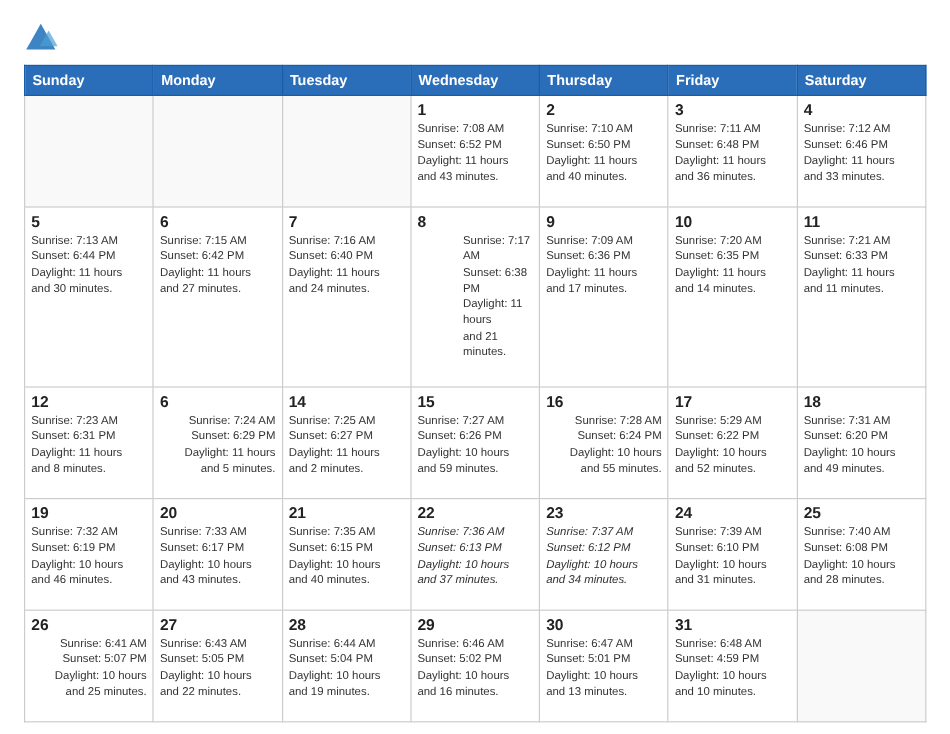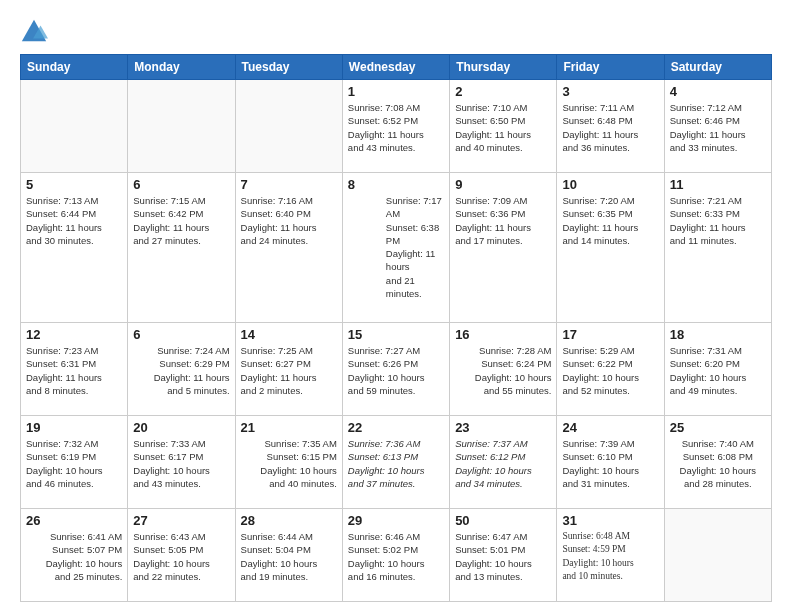--- a/index.html
+++ b/index.html
@@ -270,21 +270,21 @@
           </td>
           <td>
             <div class="day-number">20</div>
             <div class="day-info" style="white-space: pre-line;">Sunrise: 7:33 AM
 Sunset: 6:17 PM
 Daylight: 10 hours
 and 43 minutes.</div>
           </td>
           <td>
             <div class="day-number">21</div>
-            <div class="day-info" style="white-space: pre-line; text-align: right;">Sunrise: 7:35 AM
+            <div class="day-info" style="white-space: pre-line;">Sunrise: 7:35 AM
 Sunset: 6:15 PM
 Daylight: 10 hours
 and 40 minutes.</div>
           </td>
           <td>
             <div class="day-number">22</div>
             <div class="day-info" style="white-space: pre-line; font-style: italic;">Sunrise: 7:36 AM
 Sunset: 6:13 PM
 Daylight: 10 hours
 and 37 minutes.</div>
@@ -298,21 +298,21 @@
           </td>
           <td>
             <div class="day-number">24</div>
             <div class="day-info" style="white-space: pre-line;">Sunrise: 7:39 AM
 Sunset: 6:10 PM
 Daylight: 10 hours
 and 31 minutes.</div>
           </td>
           <td>
             <div class="day-number">25</div>
-            <div class="day-info" style="white-space: pre-line; text-align: center;">Sunrise: 7:40 AM
+            <div class="day-info" style="white-space: pre-line;">Sunrise: 7:40 AM
 Sunset: 6:08 PM
 Daylight: 10 hours
 and 28 minutes.</div>
           </td>
         </tr>
         <tr>
           <td>
             <div class="day-number">26</div>
             <div class="day-info" style="white-space: pre-line; text-align: right;">Sunrise: 6:41 AM
 Sunset: 5:07 PM
@@ -334,29 +334,29 @@
 and 19 minutes.</div>
           </td>
           <td>
             <div class="day-number">29</div>
             <div class="day-info" style="white-space: pre-line;">Sunrise: 6:46 AM
 Sunset: 5:02 PM
 Daylight: 10 hours
 and 16 minutes.</div>
           </td>
           <td>
-            <div class="day-number">50</div>
+            <div class="day-number">30</div>
             <div class="day-info" style="white-space: pre-line;">Sunrise: 6:47 AM
 Sunset: 5:01 PM
 Daylight: 10 hours
 and 13 minutes.</div>
           </td>
           <td>
             <div class="day-number">31</div>
-            <div class="day-info" style="white-space: pre-line; font-family: Liberation Serif, serif;">Sunrise: 6:48 AM
+            <div class="day-info" style="white-space: pre-line;">Sunrise: 6:48 AM
 Sunset: 4:59 PM
 Daylight: 10 hours
 and 10 minutes.</div>
           </td>
           <td class="empty"></td>
         </tr>
       </tbody>
   </table>
 </div>
 

